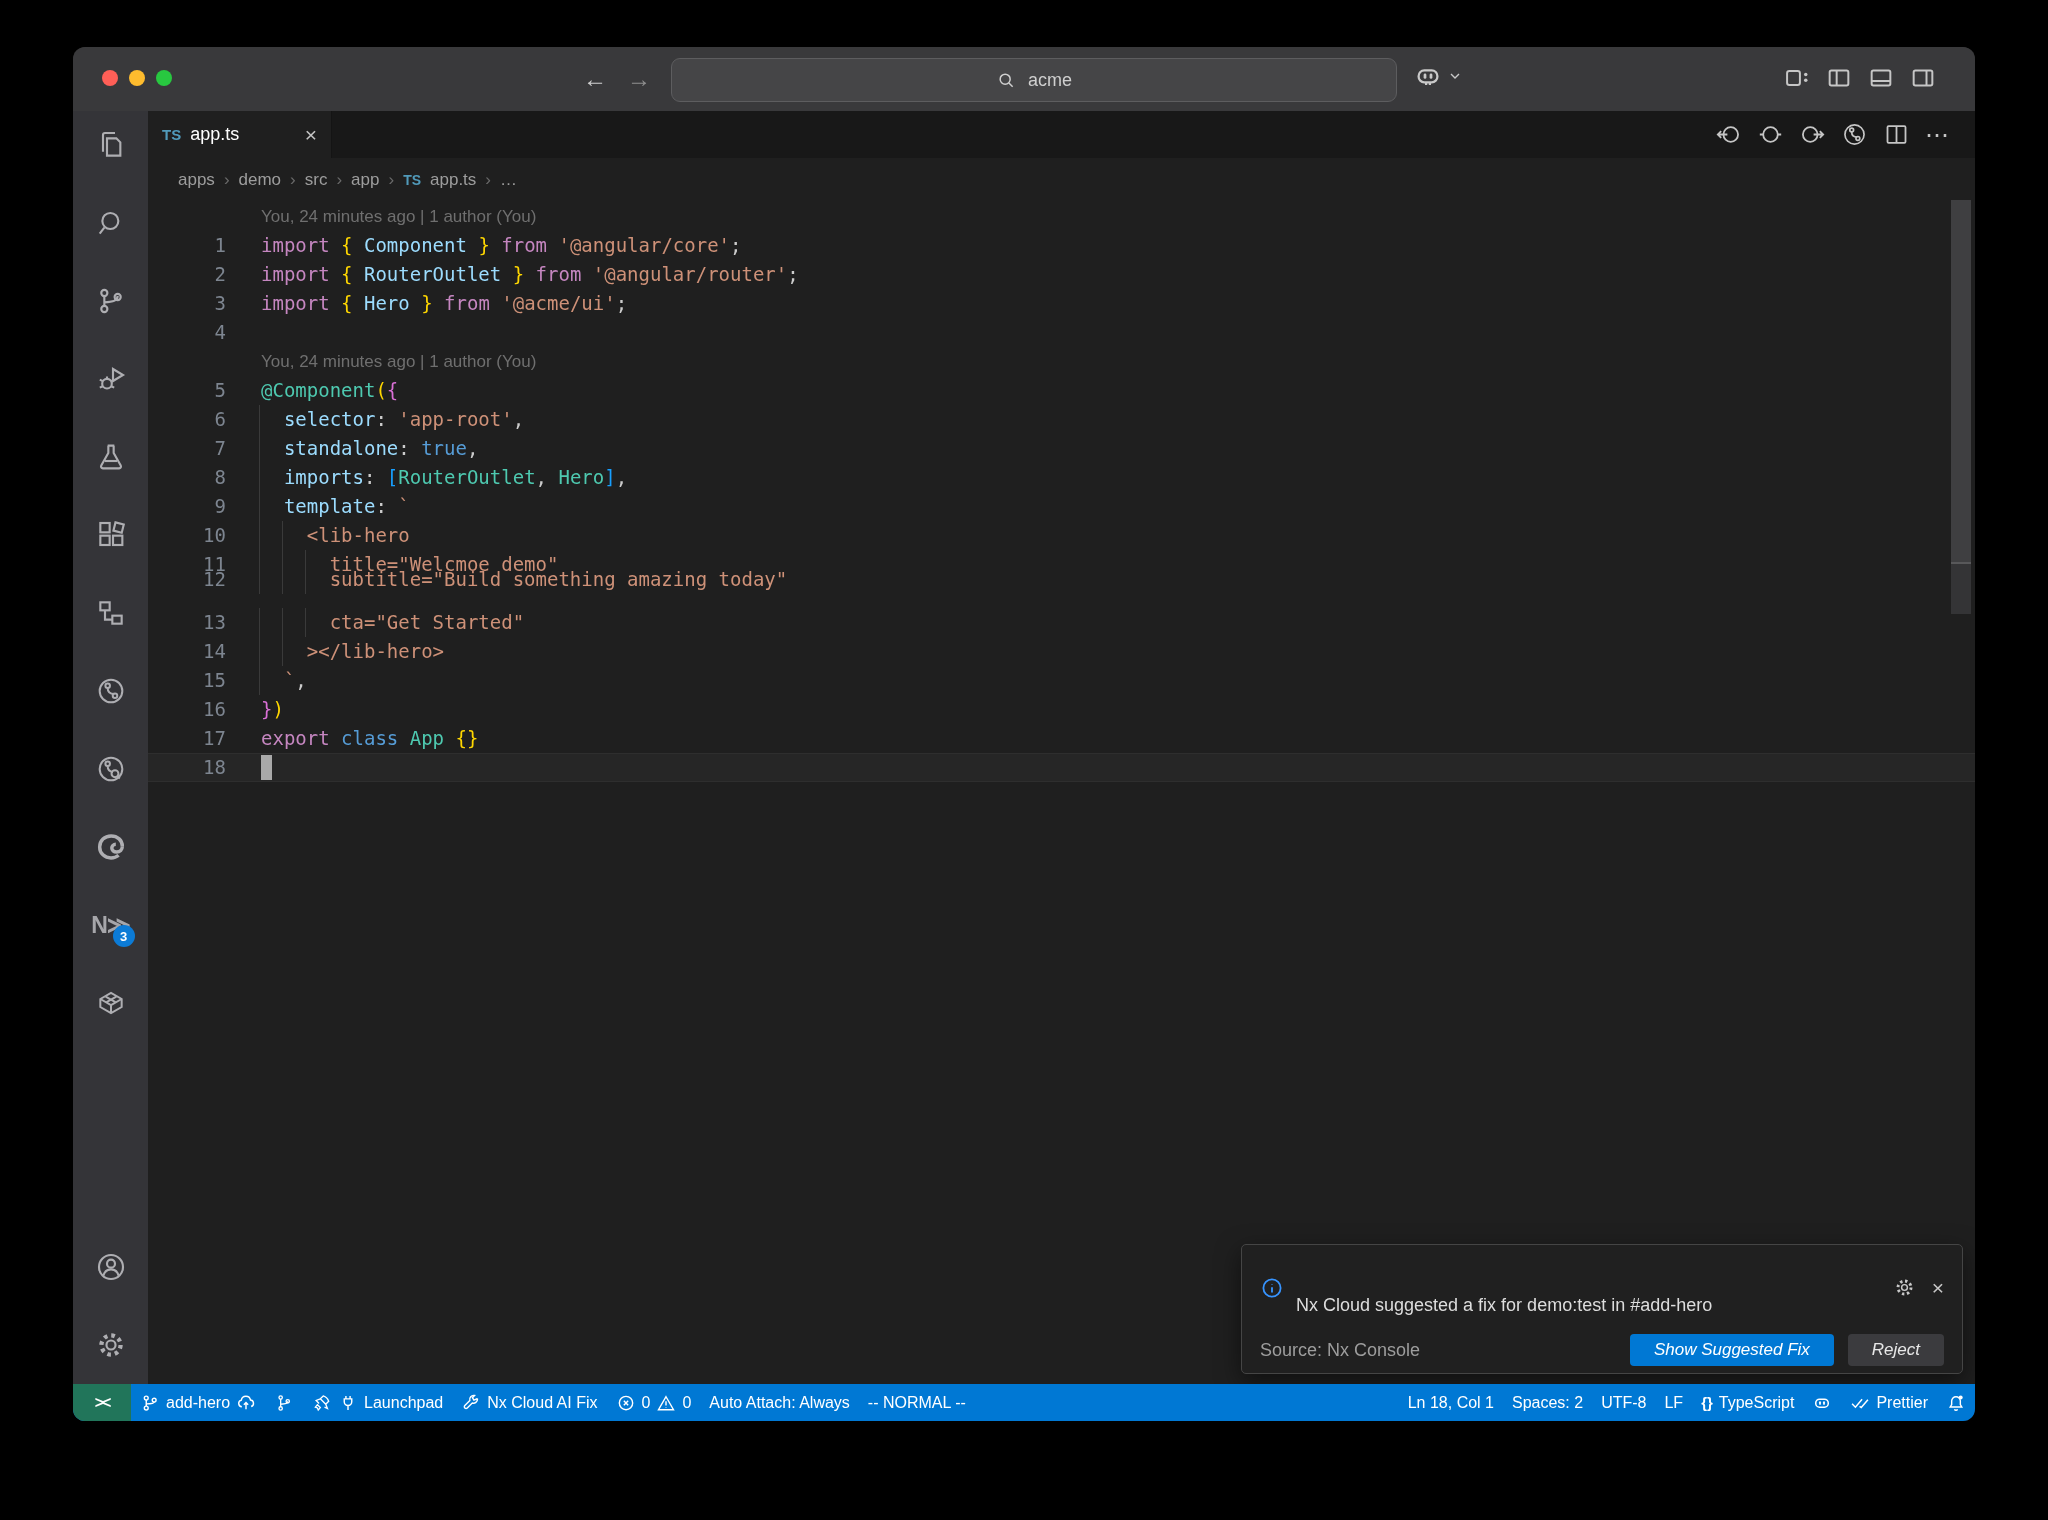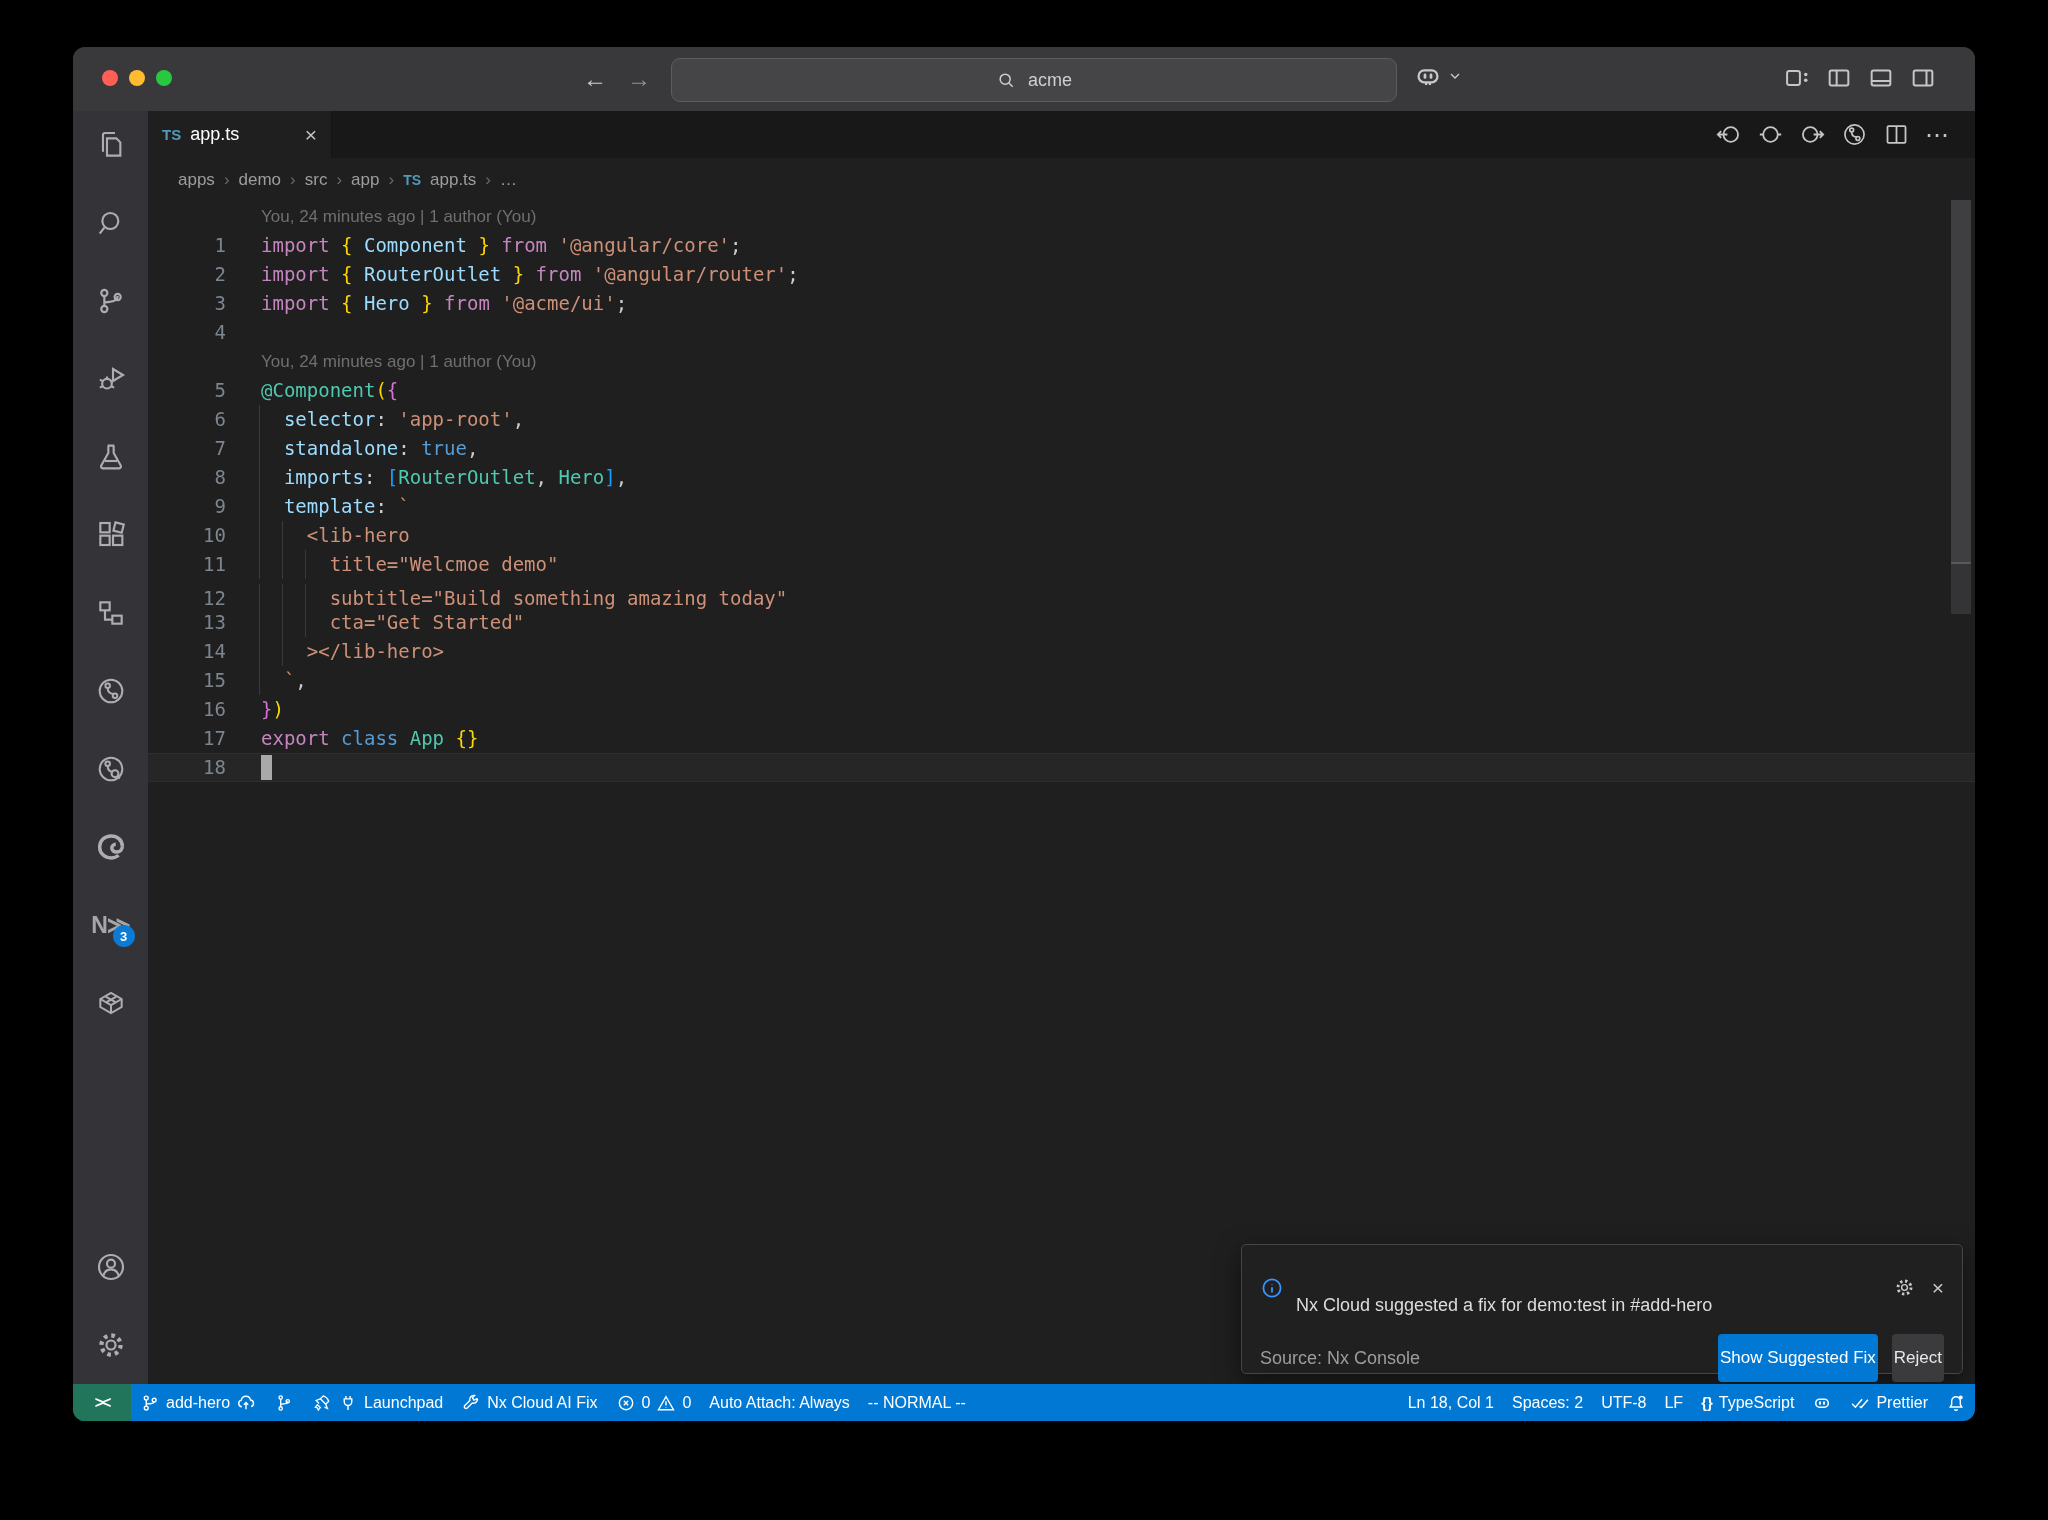--- a/index.html
+++ b/index.html
@@ -56,21 +56,21 @@
   .scrollthumb{position:absolute;right:4px;top:-2px;width:20px;height:362px;background:#3f3f41;}
   .scrollthumb2{position:absolute;right:4px;top:360px;width:20px;height:50px;background:#343436;border-top:2px solid #58585a;}
 
   
   .toast{position:absolute;left:1168px;top:1197px;width:722px;height:130px;background:#202020;border:1px solid #454545;border-radius:5px;box-shadow:0 8px 24px rgba(0,0,0,.5);box-sizing:border-box;padding:14px 18px;}
   .toast-head{display:flex;align-items:center;gap:12px;}
   .toast-title{color:#dddddd;font-size:18px;flex:1;margin-top:36px;}
   .toast-actions{display:flex;align-items:center;gap:16px;color:#c8c8c8;}
   .toast-foot{display:flex;align-items:center;margin-top:18px;}
   .toast-source{color:#9d9d9d;font-size:18px;flex:1;}
-  .btn{height:48px;border-radius:4px;font-size:17px;display:flex;align-items:center;justify-content:center;padding:0 2px;box-sizing:border-box;}
+  .btn{height:32px;border-radius:4px;font-size:17px;display:flex;align-items:center;justify-content:center;padding:0 24px;box-sizing:border-box;font-style:italic;}
   .btn-primary{background:#0078d4;color:#ffffff;margin-right:14px;}
   .btn-secondary{background:#3b3b3e;color:#e8e8e8;}
 
   
   .statusbar{position:absolute;left:0;right:0;bottom:0;height:37px;background:#0078d4;display:flex;align-items:stretch;color:#fff;font-size:16px;}
   .sb-remote{width:58px;background:#21755a;display:flex;align-items:center;justify-content:center;font-weight:bold;letter-spacing:-2px;font-size:16px;flex:none;}
   .sb-item{display:flex;align-items:center;gap:6px;padding:0 9px;white-space:nowrap;}
   .sb-right{margin-left:auto;display:flex;align-items:stretch;}
   .sb-item svg{width:20px;height:20px;}
   .sb-braces{font-size:15px;font-weight:bold;}
@@ -284,21 +284,21 @@
         <div class="row" style="top: 87px;"><span class="lnum">3</span><span class="codetxt"><span class="tk-kw">import </span><span class="tk-y">{</span><span class="tk-id"> Hero </span><span class="tk-y">}</span><span class="tk-kw"> from </span><span class="tk-st">'@acme/ui'</span><span class="tk-pl">;</span></span></div>
         <div class="row" style="top: 116px;"><span class="lnum">4</span><span class="codetxt"></span></div>
         <div class="row" style="top: 145px;"><span class="blametxt">You, 24 minutes ago | 1 author (You)</span></div>
         <div class="row" style="top: 174px;"><span class="lnum">5</span><span class="codetxt"><span class="tk-cl">@Component</span><span class="tk-y">(</span><span class="tk-p">{</span></span></div>
         <div class="row" style="top: 203px;"><div class="guide" style="left: 111px;"></div><span class="lnum">6</span><span class="codetxt"><span class="tk-id">  selector</span><span class="tk-pl">: </span><span class="tk-st">'app-root'</span><span class="tk-pl">,</span></span></div>
         <div class="row" style="top: 232px;"><div class="guide" style="left: 111px;"></div><span class="lnum">7</span><span class="codetxt"><span class="tk-id">  standalone</span><span class="tk-pl">: </span><span class="tk-bl">true</span><span class="tk-pl">,</span></span></div>
         <div class="row" style="top: 261px;"><div class="guide" style="left: 111px;"></div><span class="lnum">8</span><span class="codetxt"><span class="tk-id">  imports</span><span class="tk-pl">: </span><span class="tk-b">[</span><span class="tk-cl">RouterOutlet</span><span class="tk-pl">, </span><span class="tk-cl">Hero</span><span class="tk-b">]</span><span class="tk-pl">,</span></span></div>
         <div class="row" style="top: 290px;"><div class="guide" style="left: 111px;"></div><span class="lnum">9</span><span class="codetxt"><span class="tk-id">  template</span><span class="tk-pl">: </span><span class="tk-st">`</span></span></div>
         <div class="row" style="top: 319px;"><div class="guide" style="left: 111px;"></div><div class="guide" style="left: 133.88px;"></div><span class="lnum">10</span><span class="codetxt"><span class="tk-st">    &lt;lib-hero</span></span></div>
         <div class="row" style="top: 348px;"><div class="guide" style="left: 111px;"></div><div class="guide" style="left: 133.88px;"></div><div class="guide" style="left: 156.76px;"></div><span class="lnum">11</span><span class="codetxt"><span class="tk-st">      title="Welcmoe demo"</span></span></div>
-        <div class="row" style="top: 382px;"><div class="guide" style="left: 111px;"></div><div class="guide" style="left: 133.88px;"></div><div class="guide" style="left: 156.76px;"></div><span class="lnum">12</span><span class="codetxt"><span class="tk-st">      subtitle="Build something amazing today"</span></span></div>
+        <div class="row" style="top: 363px;"><div class="guide" style="left: 111px;"></div><div class="guide" style="left: 133.88px;"></div><div class="guide" style="left: 156.76px;"></div><span class="lnum">12</span><span class="codetxt"><span class="tk-st">      subtitle="Build something amazing today"</span></span></div>
         <div class="row" style="top: 406px;"><div class="guide" style="left: 111px;"></div><div class="guide" style="left: 133.88px;"></div><div class="guide" style="left: 156.76px;"></div><span class="lnum">13</span><span class="codetxt"><span class="tk-st">      cta="Get Started"</span></span></div>
         <div class="row" style="top: 435px;"><div class="guide" style="left: 111px;"></div><div class="guide" style="left: 133.88px;"></div><span class="lnum">14</span><span class="codetxt"><span class="tk-st">    &gt;&lt;/lib-hero&gt;</span></span></div>
         <div class="row" style="top: 464px;"><div class="guide" style="left: 111px;"></div><span class="lnum">15</span><span class="codetxt"><span class="tk-st">  `</span><span class="tk-pl">,</span></span></div>
         <div class="row" style="top: 493px;"><span class="lnum">16</span><span class="codetxt"><span class="tk-p">}</span><span class="tk-y">)</span></span></div>
         <div class="row" style="top: 522px;"><span class="lnum">17</span><span class="codetxt"><span class="tk-kw">export </span><span class="tk-bl">class </span><span class="tk-cl">App </span><span class="tk-y">{}</span></span></div>
         <div class="row current" style="top: 551px;"><span class="lnum">18</span><span class="codetxt"></span><span class="cursorblock"></span></div>
       </div>
     <div class="scrollthumb"></div>
     <div class="scrollthumb2"></div>
   </div>

